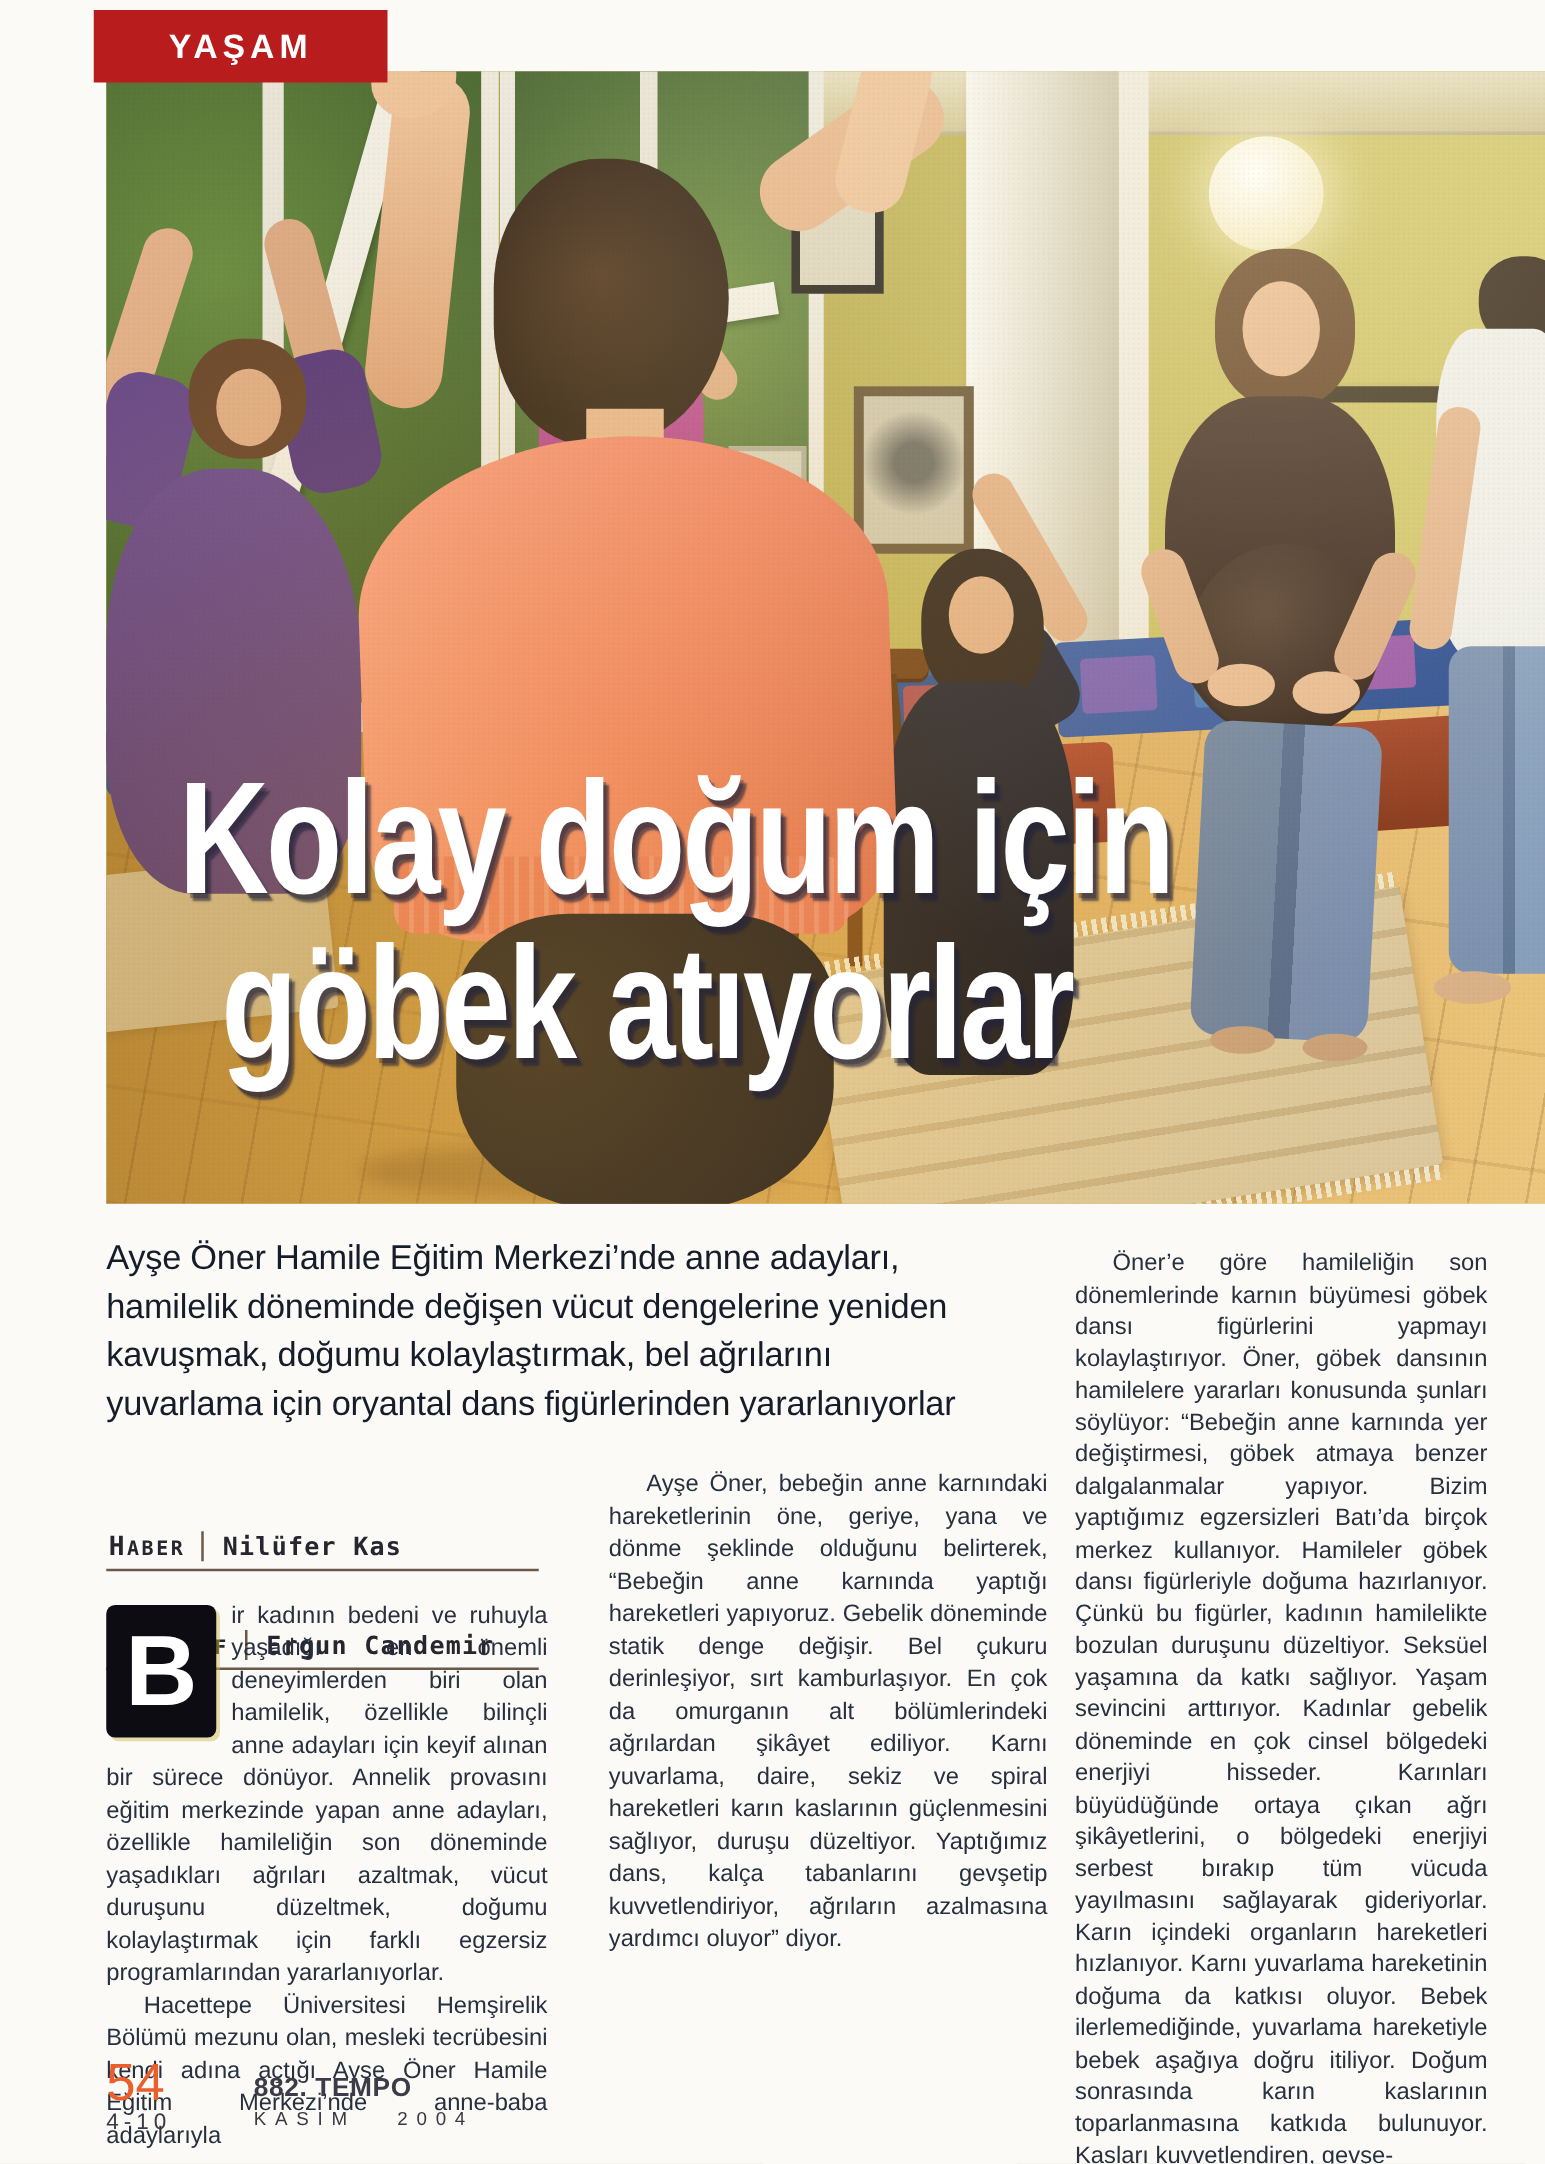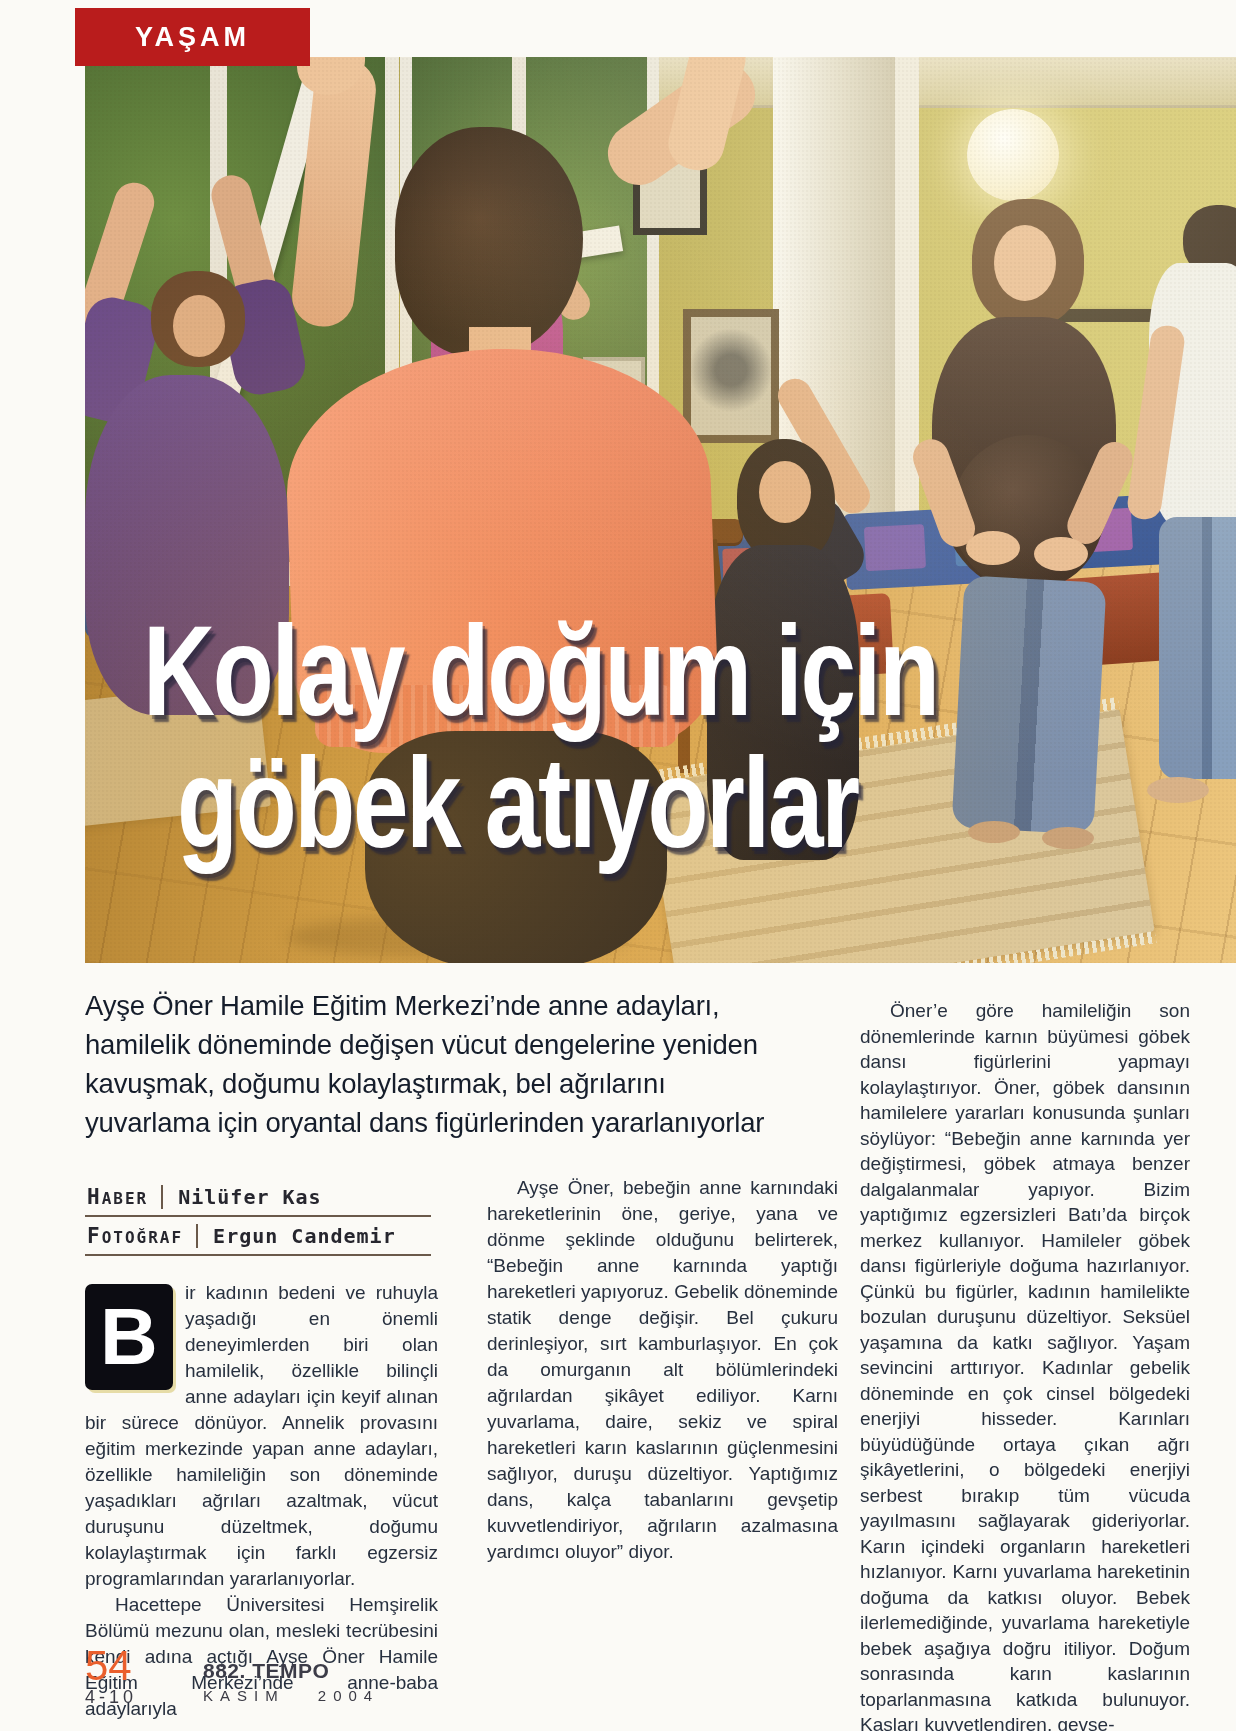--- a/index.html
+++ b/index.html
@@ -26,21 +26,21 @@
   .headline{left:58px;top:548px;z-index:30;color:#fff;font-weight:bold;line-height:132px;
             font-size:128px;letter-spacing:-3px;white-space:nowrap;}
   .headline .hl{display:inline-block;transform:scaleX(.78);transform-origin:left;
             text-shadow:6px 7px 2px rgba(35,35,58,.62),3px 4px 0 rgba(35,35,58,.35);}
   .hl2{margin-left:34px;}
 
   
   .lead{left:85px;top:986px;width:704px;font-size:27.5px;line-height:39px;color:#151d2b;
         letter-spacing:-.2px;}
   .byline{left:85px;top:1178px;width:346px;font-family:"DejaVu Sans Mono",monospace;color:#26262e;}
-  .byline-row{border-bottom:2px solid #6a594a;padding:7px 0 6px 2px;display:flex;align-items:flex-start;}
+  .byline-row{border-bottom:2px solid #6a594a;padding:7px 0 6px 2px;display:flex;align-items:flex-start;margin-top:40px;}
   .byline-label{font-size:16px;font-weight:bold;letter-spacing:2px;border-right:2px solid #6a594a;
         padding-right:13px;margin-right:15px;display:inline-block;}
   .byline-label::first-letter{font-size:21px;}
   .byline-name{font-size:20px;font-weight:bold;letter-spacing:1px;}
 
   .bodycol{font-size:19px;line-height:26px;color:#27303f;text-align:justify;}
   .col1{left:85px;top:1280px;width:353px;}
   .col2{left:487px;top:1175px;width:351px;}
   .col3{left:860px;top:998px;width:330px;line-height:25.5px;}
   .bodycol p{margin:0;}

